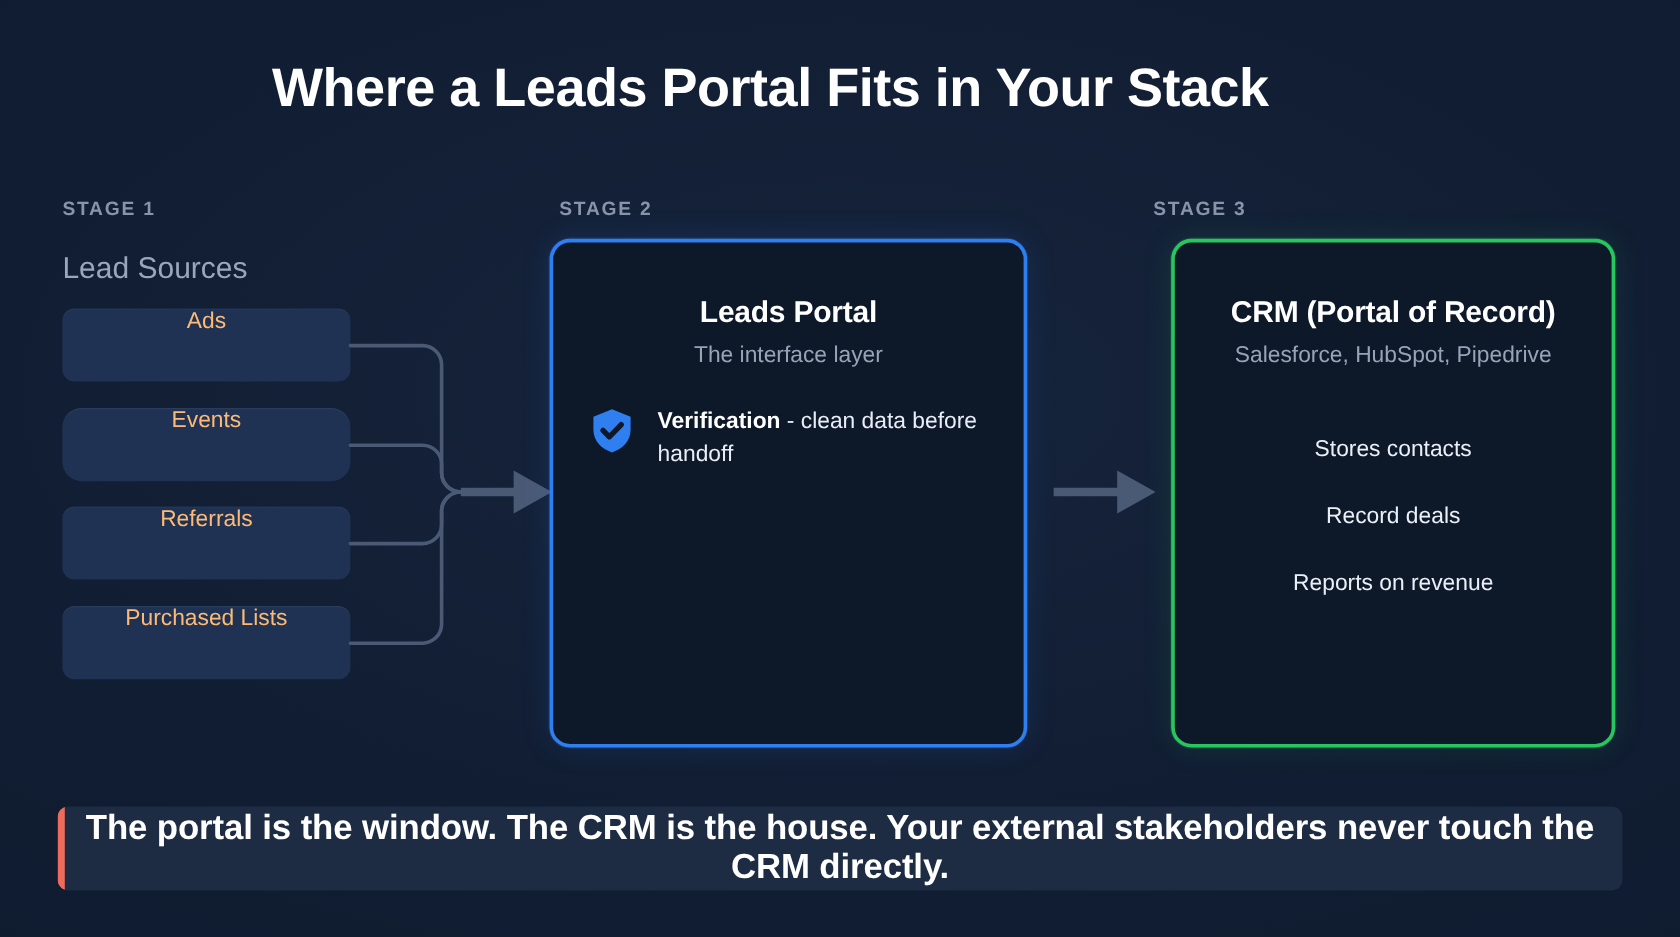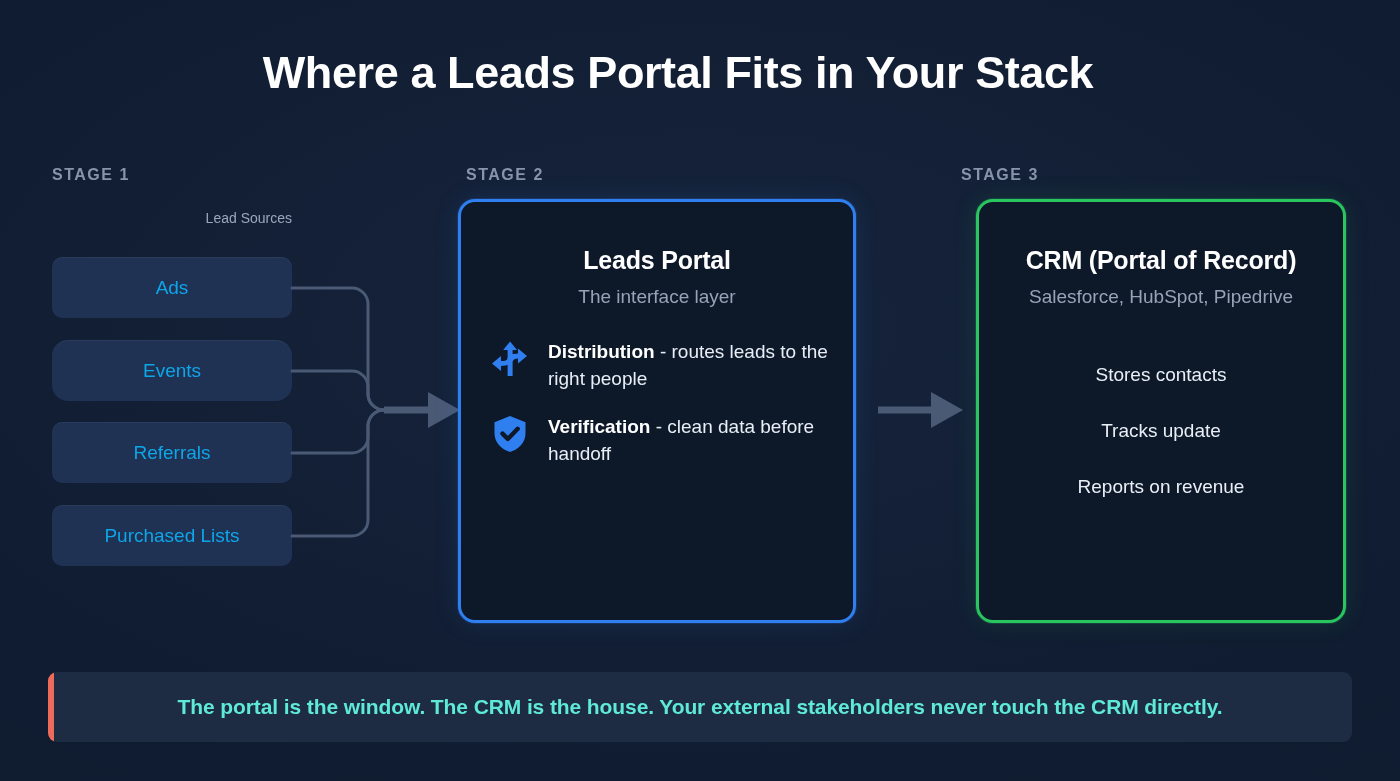--- a/index.html
+++ b/index.html
@@ -30,21 +30,20 @@
     position: absolute;
     top: 48px;
     left: 0;
     width: 1284px;
     text-align: center;
     font-size: 45px;
     font-weight: bold;
     color: #ffffff;
     letter-spacing: -0.4px;
     line-height: 1.1;
-    margin-left: 36px;
   }
 
   
   .stage-label {
     position: absolute;
     font-size: 16px;
     font-weight: bold;
     letter-spacing: 1.5px;
     color: #8794aa;
     text-align: left;
@@ -53,36 +52,36 @@
   #lbl1 { top: 166px; left: 52px;  width: 240px; }
   #lbl2 { top: 166px; left: 466px; width: 400px; }
   #lbl3 { top: 166px; left: 961px; width: 400px; }
 
   
   .col-sub {
     position: absolute;
     top: 210px;
     left: 52px;
     width: 240px;
-    text-align: right;
-    font-size: 14px;
+    text-align: left;
+    font-size: 25px;
     color: #9aa7bb;
   }
 
   .source-card {
     position: absolute;
     left: 52px;
     width: 240px;
     height: 61px;
     border-radius: 10px;
     background: #1f3253;
-    color: #0ea5e9;
-    font-size: 19px;
-    display: flex;
-    align-items: center;
+    color: #fdba74;
+    font-size: 19px;
+    display: flex;
+    align-items: flex-start;
     justify-content: center;
     box-shadow: inset 0 1px 0 rgba(255,255,255,0.05);
   }
   .sc0 { top: 257px; }
   .sc1 { top: 340px; border-radius: 16px; }
   .sc2 { top: 422px; }
   .sc3 { top: 505px; }
 
   
   #wires {
@@ -185,23 +184,23 @@
   }
   #callout-accent {
     width: 6px;
     height: 70px;
     background: #ee6a5a;
     flex: 0 0 auto;
   }
   #callout-text {
     flex: 1;
     text-align: center;
-    font-size: 21px;
-    font-weight: bold;
-    color: #5eead4;
+    font-size: 29px;
+    font-weight: bold;
+    color: #ffffff;
     padding: 0 18px 0 12px;
     letter-spacing: -0.1px;
   }
 </style>
 </head>
 <body>
 
 <div id="stage">
 
   <div class="title">Where a Leads Portal Fits in Your Stack</div>
@@ -247,34 +246,20 @@
       <polygon points="931,392 963,410 931,428" fill="#4a5a75"></polygon>
     </g>
   </svg>
 
   <div class="panel" id="panel-portal">
     <div class="panel-title">Leads Portal</div>
     <div class="panel-sub">The interface layer</div>
 
     <div class="features">
 
-      <div class="feature">
-        <span class="feature-icon">
-          <svg width="40" height="40" viewBox="0 0 40 40" fill="#2f7ff0">
-
-            <rect x="17.6" y="8" width="5" height="12"></rect>
-            <polygon points="20.1,2.5 27,11 13.2,11"></polygon>
-
-            <path d="M20.1 20 C20.1 27 15 27 12 27 L12 22 L3 29.5 L12 37 L12 32 C18 32 25.1 30 25.1 20 Z" transform="translate(-1,-5)"></path>
-
-            <path d="M17.6 18 L17.6 36 L22.6 36 L22.6 22 C22.6 22 23.2 18.6 28 18.6 L28 23.5 L37 16 L28 8.5 L28 13.4 C21 13.4 17.6 18 17.6 18 Z" transform="translate(0,1)"></path>
-          </svg>
-        </span>
-        <span class="feature-text"><b>Distribution</b><span> - routes leads to the right people</span></span>
-      </div>
 
 
       <div class="feature">
         <span class="feature-icon">
           <svg width="40" height="40" viewBox="0 0 40 40">
             <path d="M20 2 L35.5 8.2 V19 c0 9.6 -6.7 16.3 -15.5 19 C11.2 35.3 4.5 28.6 4.5 19 V8.2 Z" fill="#2f7ff0"></path>
             <path d="M12.5 19.6 l5.3 5.4 9.9 -10.2" fill="none" stroke="#0d1828" stroke-width="4.4" stroke-linecap="round" stroke-linejoin="round"></path>
           </svg>
         </span>
         <span class="feature-text"><b>Verification</b><span> - clean data before handoff</span></span>
@@ -282,21 +267,21 @@
 
     </div>
   </div>
 
   <div class="panel" id="panel-crm">
     <div class="panel-title">CRM (Portal of Record)</div>
     <div class="panel-sub">Salesforce, HubSpot, Pipedrive</div>
 
     <div class="crm-list">
       <div class="crm-item">Stores contacts</div>
-      <div class="crm-item">Tracks update</div>
+      <div class="crm-item">Record deals</div>
       <div class="crm-item">Reports on revenue</div>
     </div>
   </div>
 
   <div id="callout">
     <div id="callout-accent"></div>
     <div id="callout-text">The portal is the window. The CRM is the house. Your external stakeholders never touch the CRM directly.</div>
   </div>
 
 </div>

